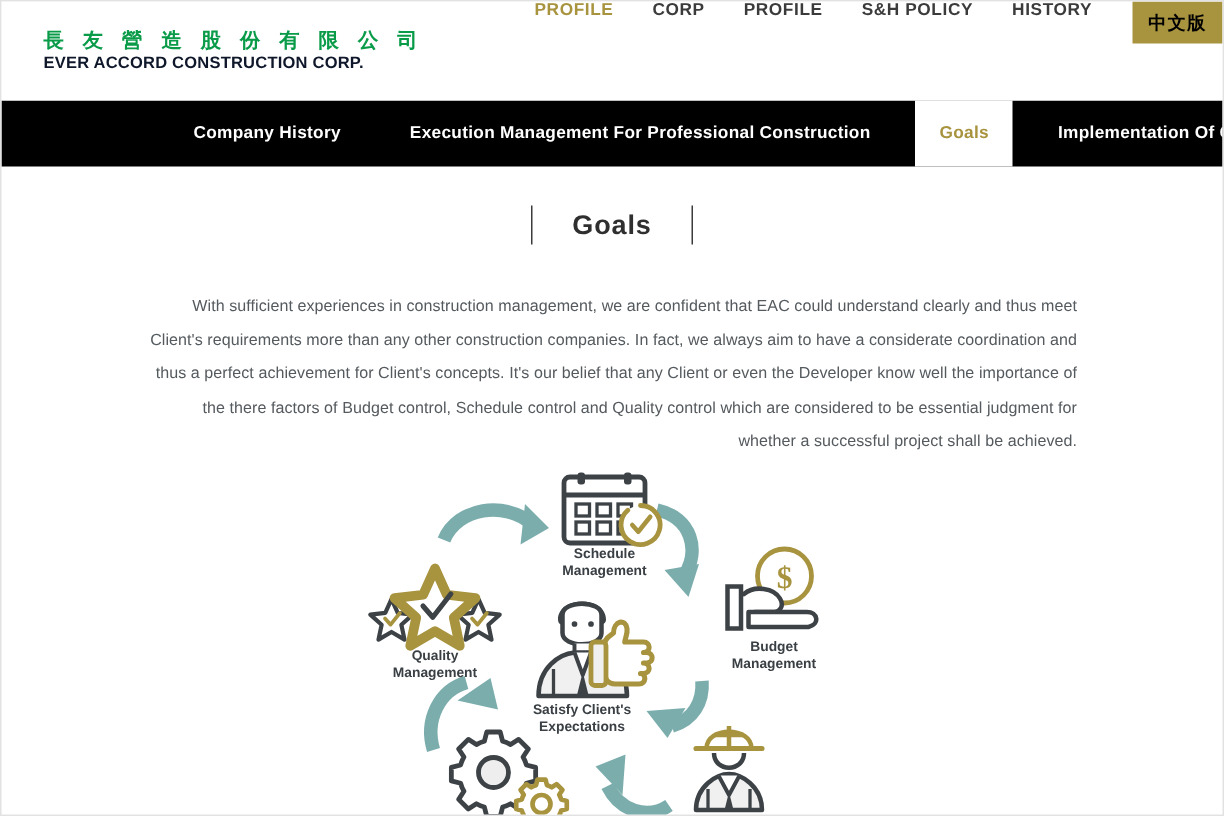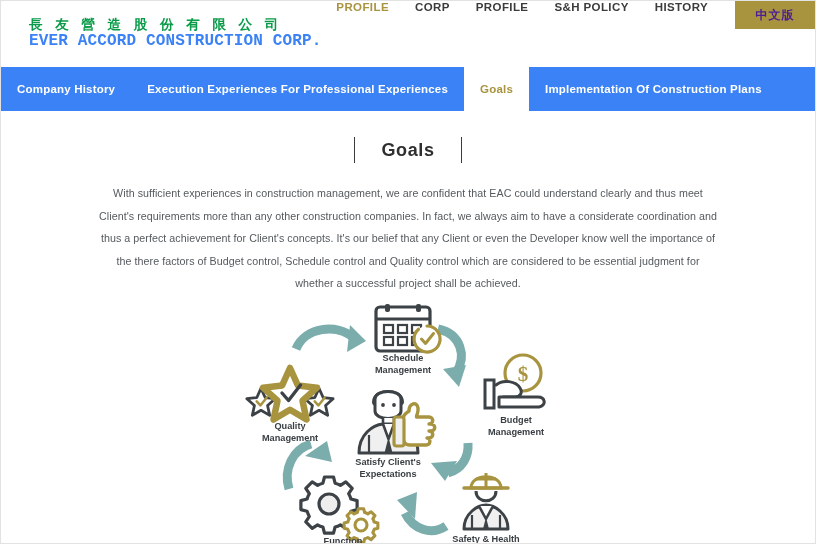--- a/index.html
+++ b/index.html
@@ -54,27 +54,26 @@
   .brand-cn {
     font-size: 13.5px;
     font-weight: bold;
     color: #0a9b49;
     letter-spacing: 4.0px;
     white-space: nowrap;
     font-family: "DejaVu Sans", sans-serif;
   }
 
   .brand-en {
-    font-size: 16px;
-    font-weight: bold;
-    color: #3b82f6;
+    font-size: 11px;
+    font-weight: bold;
+    color: #0f172a;
     letter-spacing: 0.15px;
     white-space: nowrap;
     margin-top: 1px;
-    font-family: Liberation Mono, monospace;
   }
 
   
   #topnav {
     position: absolute;
     right: 0;
     top: 0;
     height: 66px;
     display: flex;
     align-items: flex-start;
@@ -85,41 +84,43 @@
     font-weight: bold;
     color: #3b3b3b;
     letter-spacing: 0.4px;
     padding: 0 13px;
     white-space: nowrap;
     cursor: pointer;
   }
   .topnav-item.active { color: #a8933f; }
 
   #lang-button {
-    width: 80px;
+    width: 60px;
     height: 28px;
     background: #a8933f;
-    color: #4c1d95;
+    color: #000000;
     font-size: 12px;
     font-weight: bold;
     display: flex;
     align-items: center;
     justify-content: center;
     margin-left: 14px;
     letter-spacing: 1px;
     cursor: pointer;
     font-family: "DejaVu Sans", sans-serif;
   }
 
   
   #subnav {
     height: 44px;
-    background: #3b82f6;
+    background: #000000;
     display: flex;
     align-items: stretch;
+    padding-left: 112px;
+    gap: 14px;
   }
 
   .subnav-item {
     display: flex;
     align-items: center;
     padding: 0 16px;
     font-size: 11.5px;
     font-weight: bold;
     color: #ffffff;
     white-space: nowrap;
@@ -146,26 +147,26 @@
   }
   #page-title {
     font-size: 18px;
     font-weight: bold;
     color: #2f2f2f;
     letter-spacing: 0.6px;
   }
 
   
   #intro {
-    margin: 19px auto 0 auto;
+    margin: 30px auto 0 auto;
     width: 620px;
     font-size: 10.7px;
     line-height: 22.5px;
     color: #555a5e;
-    text-align: center;
+    text-align: right;
     letter-spacing: 0.05px;
   }
 
   
   #diagram-wrap {
     margin-top: 6px;
     display: flex;
     justify-content: center;
   }
   #diagram { display: block; }
@@ -202,21 +203,21 @@
       <span class="topnav-item">CORP</span>
       <span class="topnav-item">PROFILE</span>
       <span class="topnav-item">S&amp;H POLICY</span>
       <span class="topnav-item">HISTORY</span>
       <span id="lang-button">中文版</span>
     </nav>
   </div>
 
   <nav id="subnav">
     <span class="subnav-item">Company History</span>
-    <span class="subnav-item">Execution Experiences For Professional Experiences</span>
+    <span class="subnav-item">Execution Management For Professional Construction</span>
     <span class="subnav-item active">Goals</span>
     <span class="subnav-item">Implementation Of Construction Plans</span>
   </nav>
 
   <div id="page-title-wrap">
     <span class="title-rule"></span>
     <h1 id="page-title">Goals</h1>
     <span class="title-rule"></span>
   </div>
 

